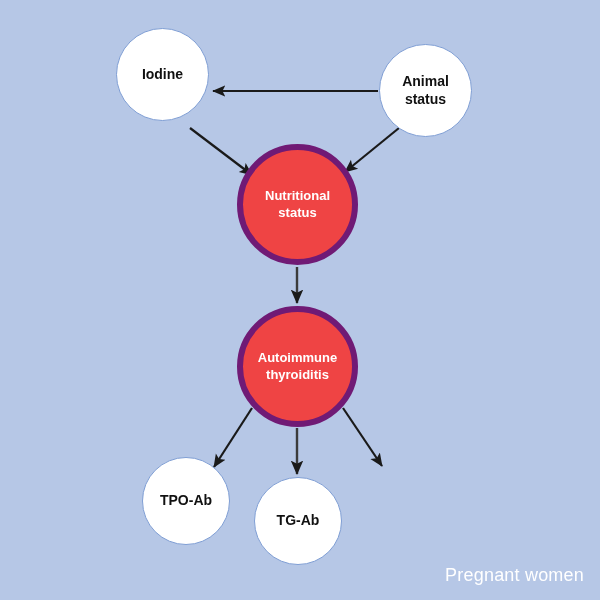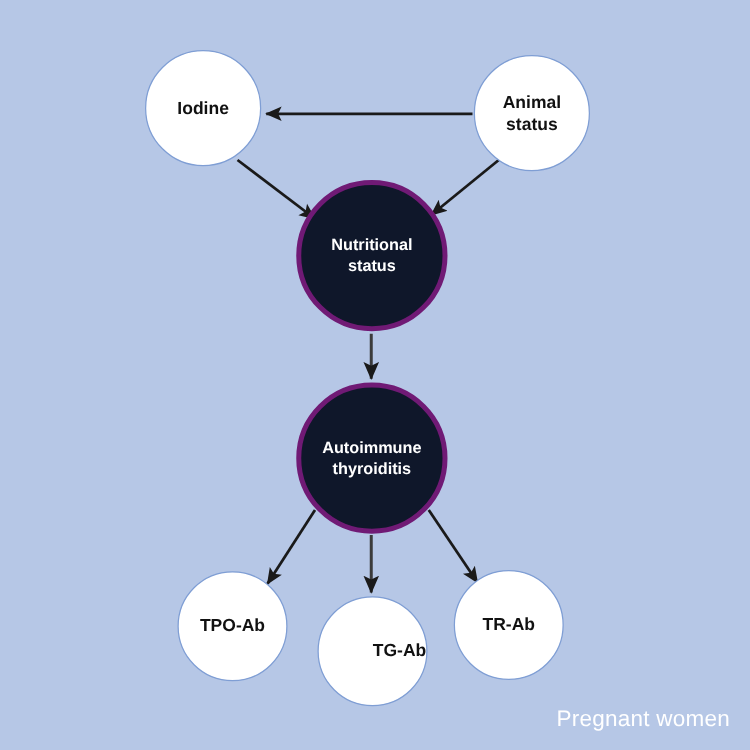--- a/index.html
+++ b/index.html
@@ -36,32 +36,32 @@
     box-sizing: border-box;
     line-height: 1.25;
   }
   .node-white {
     background: #ffffff;
     border: 1px solid #7f9ed4;
     color: #111111;
     font-weight: bold;
   }
   .node-blue {
-    background: #0f172a;
-    border: 4px solid #701a75;
+    background: #ef4444;
+    border: 6px solid #701a75;
     color: #ffffff;
     font-weight: bold;
   }
   .node-label {
     display: block;
     white-space: pre-line;
     pointer-events: none;
   }
   #node-iodine {
-    left: 116px; top: 40px; width: 93px; height: 93px;
+    left: 116px; top: 28px; width: 93px; height: 93px;
     font-size: 14px;
   }
   #node-animal-protein {
     left: 379px; top: 44px; width: 93px; height: 93px;
     font-size: 14px;
   }
   #node-nutritional-status {
     left: 237px; top: 144px; width: 121px; height: 121px;
     font-size: 13px;
   }
@@ -69,21 +69,20 @@
     left: 237px; top: 306px; width: 121px; height: 121px;
     font-size: 13px;
   }
   #node-tpo-ab {
     left: 142px; top: 457px; width: 88px; height: 88px;
     font-size: 14px;
   }
   #node-tg-ab {
     left: 254px; top: 477px; width: 88px; height: 88px;
     font-size: 14px;
-    justify-content: flex-end;
   }
   #node-tr-ab {
     left: 363px; top: 456px; width: 88px; height: 88px;
     font-size: 14px;
   }
   #caption-pregnant-women {
     position: absolute;
     right: 16px;
     bottom: 14px;
     color: #ffffff;
@@ -139,19 +138,16 @@
   </div>
 
   <div class="node node-white" id="node-tpo-ab">
     <span class="node-label">TPO-Ab</span>
   </div>
 
   <div class="node node-white" id="node-tg-ab">
     <span class="node-label">TG-Ab</span>
   </div>
 
-  <div class="node node-white" id="node-tr-ab">
-    <span class="node-label">TR-Ab</span>
-  </div>
 
   <div id="caption-pregnant-women">Pregnant women</div>
 
 </div>
 
 </body></html>

